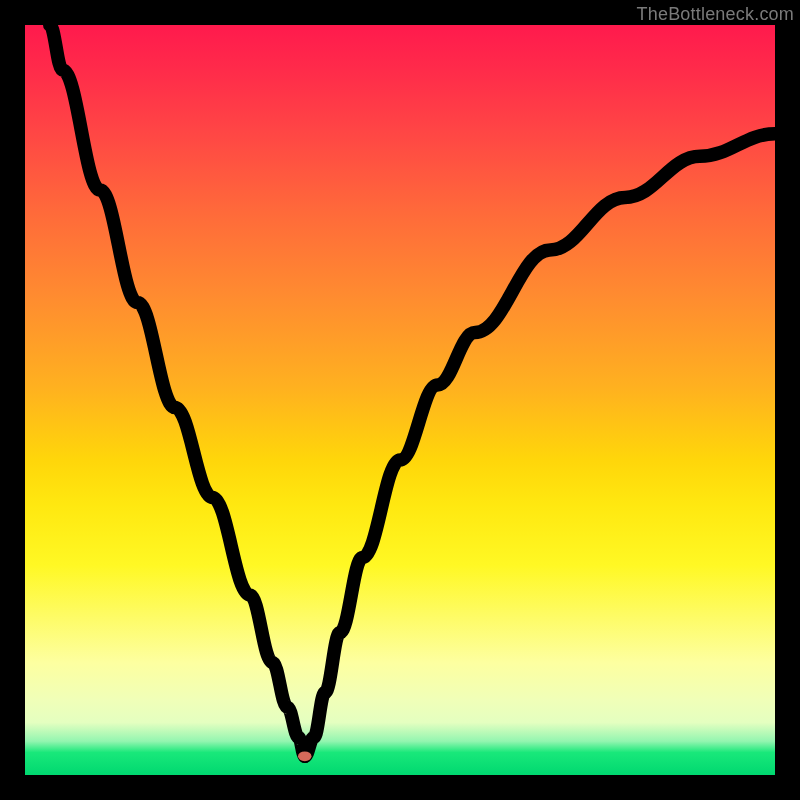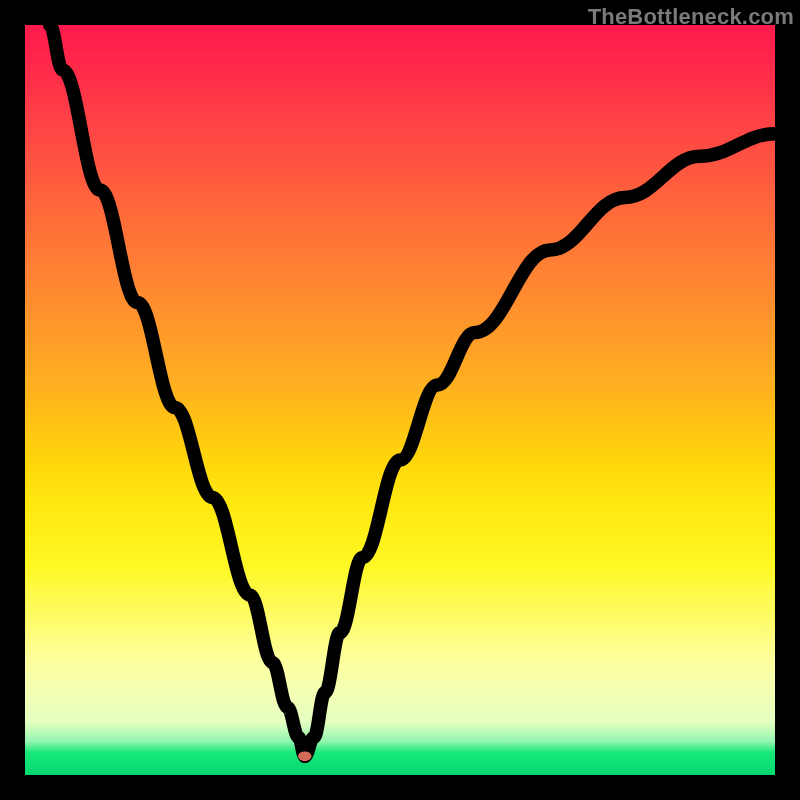--- a/index.html
+++ b/index.html
@@ -49,22 +49,22 @@
     stroke-linecap: round;
   }
   .marker {
     fill: #d46a5a;
     stroke: none;
   }
   .watermark {
     position: absolute;
     right: 6px;
     top: 4px;
-    font-size: 22px;
-    font-weight: 700;
+    font-size: 18px;
+    font-weight: 400;
     color: #7a7a7a;
     letter-spacing: 0.2px;
   }
 </style>
 </head>
 <body>
 
 <div class="plot-frame">
   <svg viewBox="0 0 100 100" preserveAspectRatio="none">
     <path id="curve-left" class="curve" d="M 3.3 0 C 3.98 0 4.32 6 5 6 C 7 6 8 22 10 22 C 12 22 13 37 15 37 C 17 37 18 51 20 51 C 22 51 23 63 25 63 C 27 63 28 76 30 76 C 31.2 76 31.8 85 33 85 C 33.8 85 34.2 91 35 91 C 35.6 91 35.9 95 36.5 95 C 36.82 95 36.98 97.5 37.3 97.5"></path>

